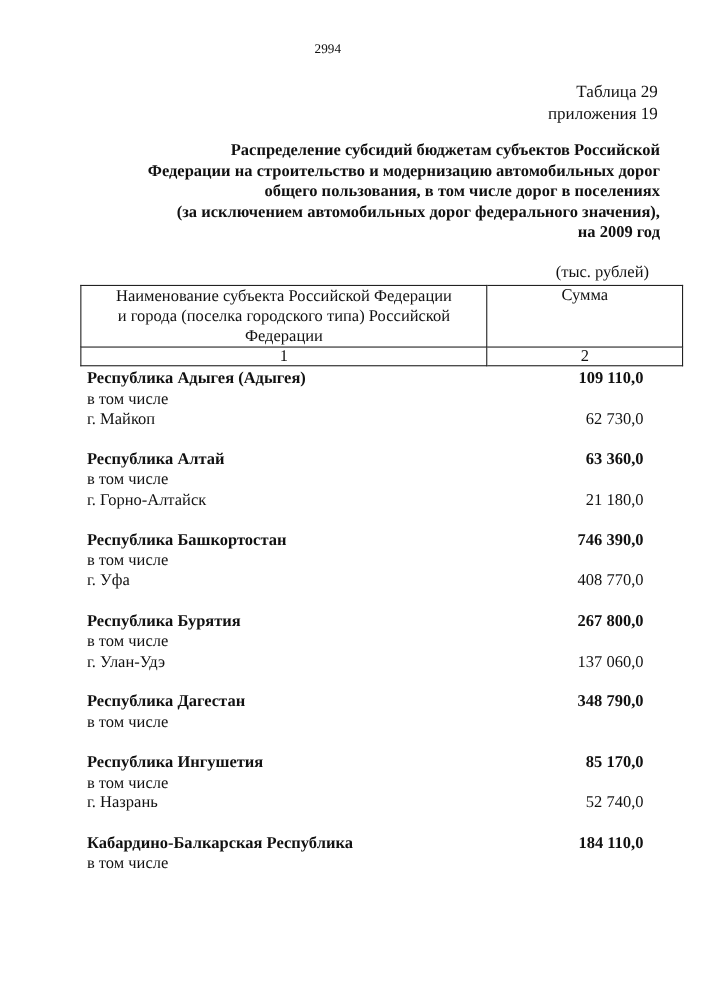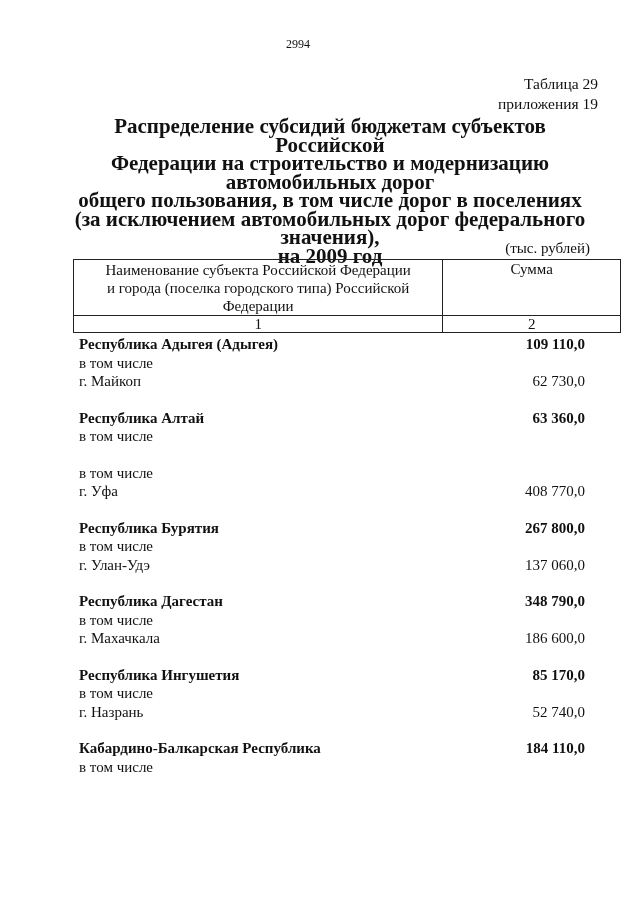--- a/index.html
+++ b/index.html
@@ -9,22 +9,22 @@
   }
   .page-number {
     position: absolute; left: 0; width: 596px; top: 37px;
     text-align: center; font-size: 12px;
   }
   .table-ref {
     position: absolute; right: 42px; top: 74px; text-align: right;
     font-size: 15.5px; line-height: 20px; margin-left: 30px;
   }
   .doc-title {
-    position: absolute; left: 60px; width: 540px; top: 117px;
-    text-align: center; font-weight: bold; font-size: 21px; line-height: 18.5px;
+    position: absolute; left: 60px; width: 540px; top: 128px;
+    text-align: right; font-weight: bold; font-size: 15px; line-height: 18.5px;
   }
   .units {
     position: absolute; right: 50px; top: 240px; font-size: 15px; text-align: center;
   }
   table.head {
     position: absolute; left: 73px; top: 259px; width: 548px;
     border-collapse: collapse; font-size: 15px; line-height: 18px;
   }
   table.head td {
     border: 1px solid #222; padding: 0; vertical-align: top; text-align: center;
@@ -93,23 +93,31 @@
   </div>
 
   <div class="group">
     <div class="line bold">
       <span>Республика Алтай</span>
       <span class="amt">63 360,0</span>
     </div>
     <div class="line">
       <span>в том числе</span>
     </div>
+    <div class="line">
+      <span>г. Горно-Алтайск</span>
+      <span class="amt">21 180,0</span>
+    </div>
   </div>
 
   <div class="group">
+    <div class="line bold">
+      <span>Республика Башкортостан</span>
+      <span class="amt">746 390,0</span>
+    </div>
     <div class="line">
       <span>в том числе</span>
     </div>
     <div class="line">
       <span>г. Уфа</span>
       <span class="amt">408 770,0</span>
     </div>
   </div>
 
   <div class="group">
@@ -127,24 +135,20 @@
   </div>
 
   <div class="group">
     <div class="line bold">
       <span>Республика Дагестан</span>
       <span class="amt">348 790,0</span>
     </div>
     <div class="line">
       <span>в том числе</span>
     </div>
-    <div class="line">
-      <span>г. Махачкала</span>
-      <span class="amt">186 600,0</span>
-    </div>
   </div>
 
   <div class="group">
     <div class="line bold">
       <span>Республика Ингушетия</span>
       <span class="amt">85 170,0</span>
     </div>
     <div class="line">
       <span>в том числе</span>
     </div>

